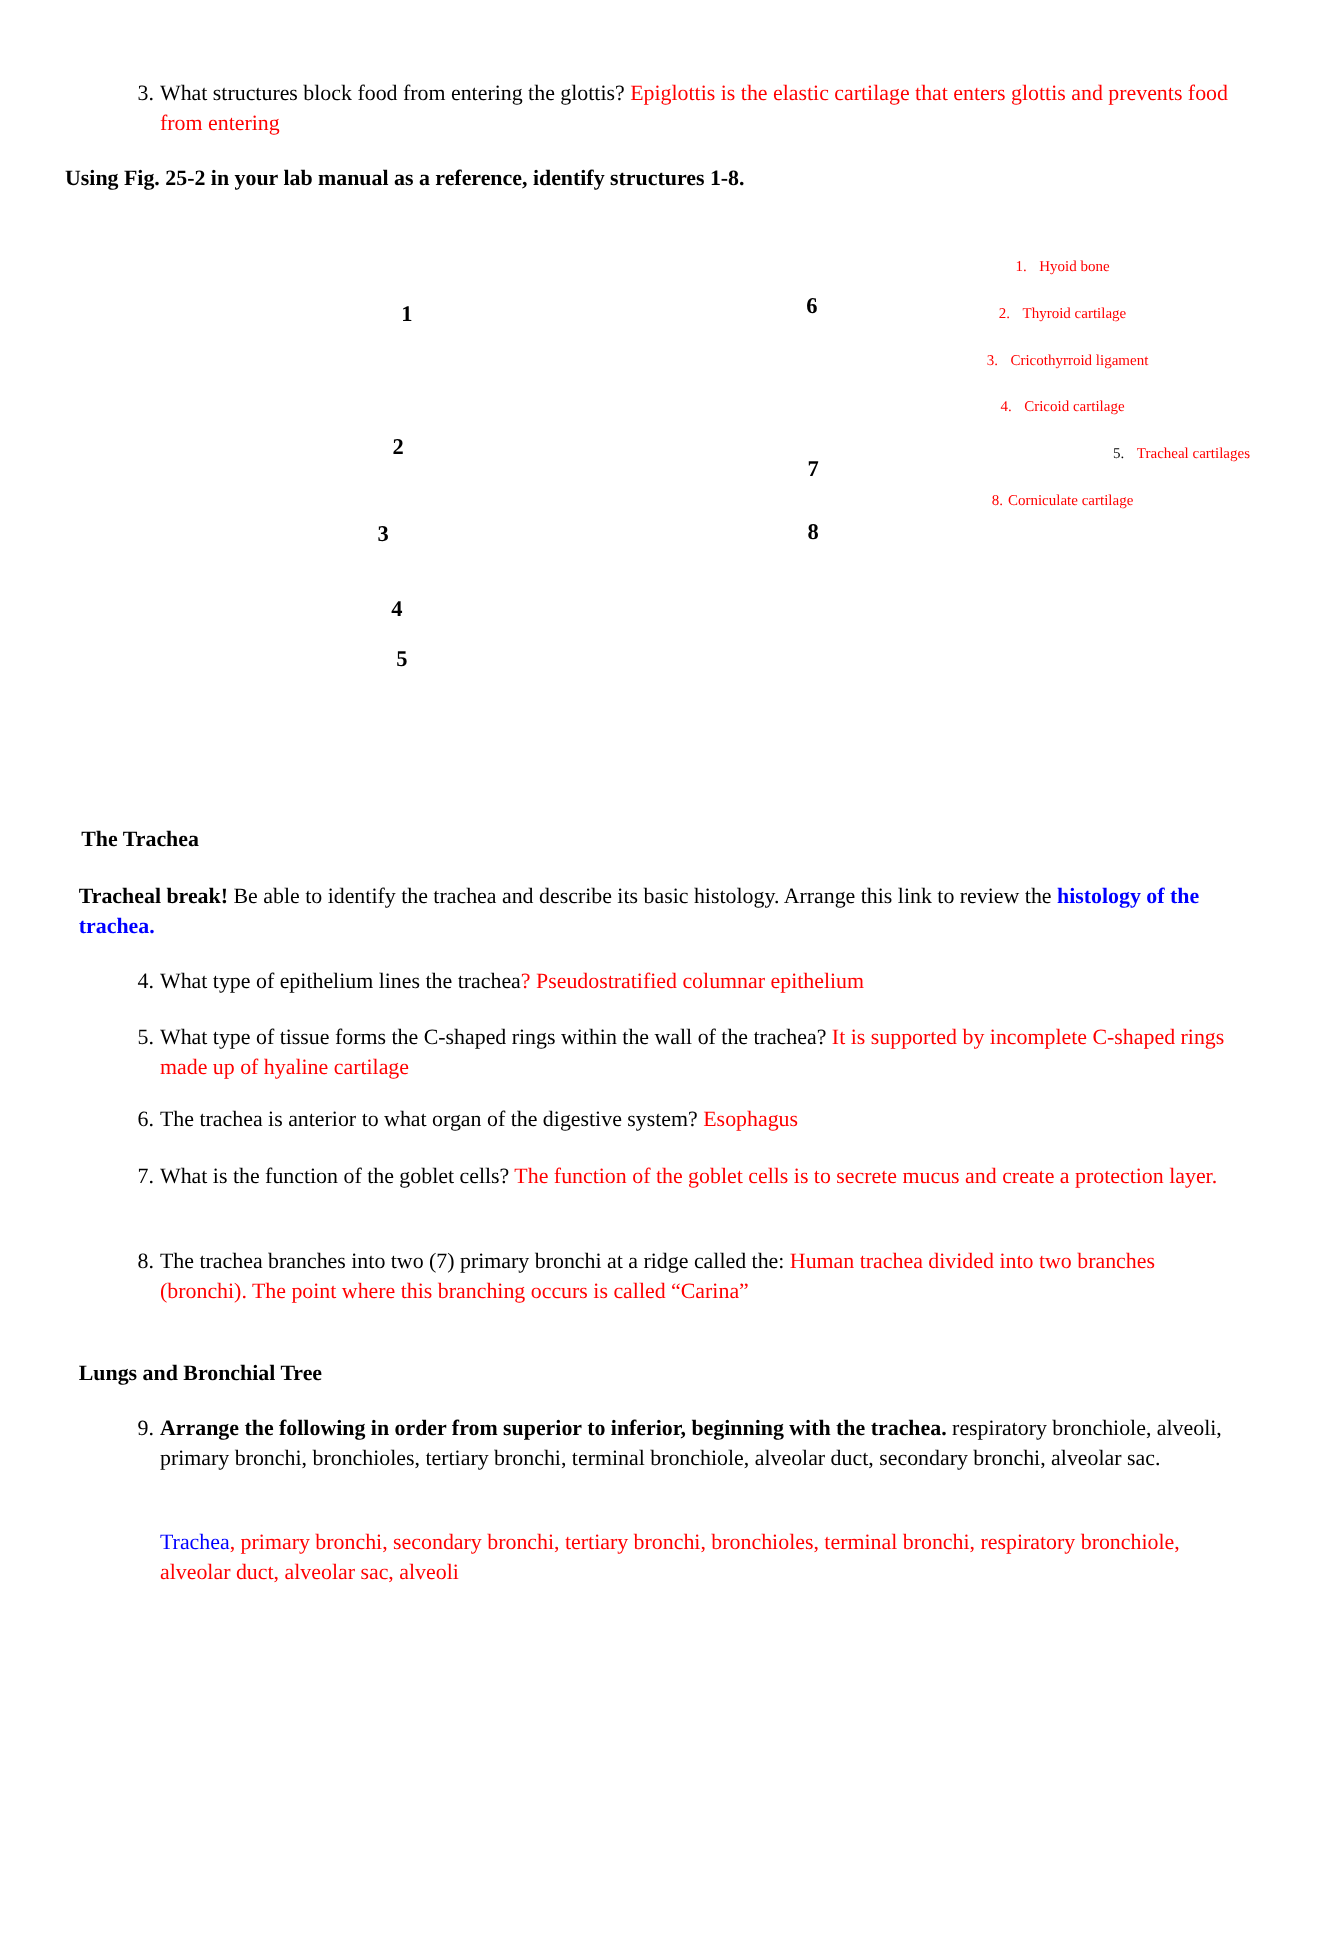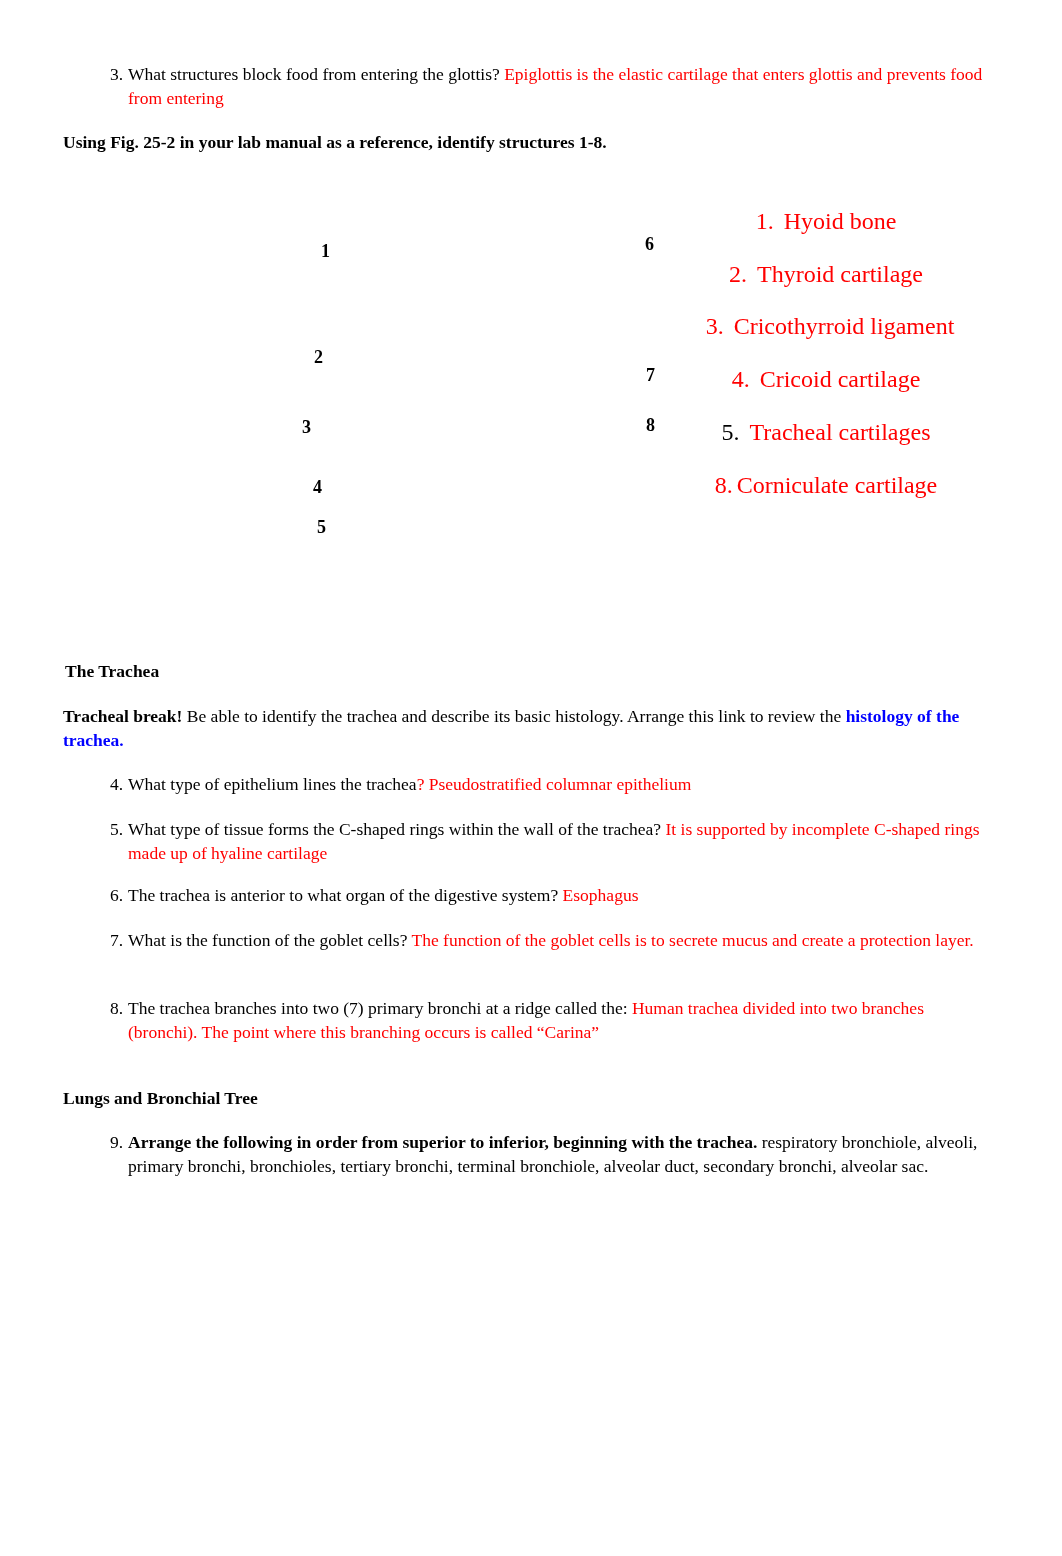--- a/index.html
+++ b/index.html
@@ -56,26 +56,26 @@
   .diagnum {
     position: absolute;
     font-weight: bold;
     font-size: 18px;
     color: #000000;
   }
 
   
   .answerkey {
     position: absolute;
-    left: 676px;
+    left: 700px;
     top: 206px;
     width: 300px;
     text-align: center;
     color: #FF0000;
-    font-size: 24px;
+    font-size: 12px;
     line-height: 1.28;
   }
   .ak-item {
     margin-bottom: 22px;
     white-space: normal;
   }
   .ak-num { margin-right: 10px; }
   .ak-num.tight { margin-right: 4px; }
 
   
@@ -90,21 +90,21 @@
 <div class="page">
 
   <div class="qrow" style="left:88px; top:62px; width:910px;">
     <div class="qnum">3.</div>
     <div class="qbody">
       <span>What structures block food from entering the glottis?</span>
       <span class="red">Epiglottis is the elastic cartilage that enters glottis and prevents food from entering</span>
     </div>
   </div>
 
-  <div class="heading" style="left:63px; top:130px;">Using Fig. 25-2 in your lab manual as a reference, identify structures 1-8.</div>
+  <div class="heading" style="left:52px; top:130px;">Using Fig. 25-2 in your lab manual as a reference, identify structures 1-8.</div>
 
   <div>
     <div class="diagnum" style="left:321px; top:239px;">1</div>
     <div class="diagnum" style="left:314px; top:345px;">2</div>
     <div class="diagnum" style="left:302px; top:415px;">3</div>
     <div class="diagnum" style="left:313px; top:475px;">4</div>
     <div class="diagnum" style="left:317px; top:515px;">5</div>
     <div class="diagnum" style="left:645px; top:232px;">6</div>
     <div class="diagnum" style="left:646px; top:363px;">7</div>
     <div class="diagnum" style="left:646px; top:413px;">8</div>
@@ -116,21 +116,21 @@
     </div>
     <div class="ak-item" style="padding-left:0px;">
       <span class="ak-num">2.</span><span>Thyroid cartilage</span>
     </div>
     <div class="ak-item" style="padding-left:22px; padding-right:14px;">
       <span class="ak-num">3.</span><span>Cricothyrroid ligament</span>
     </div>
     <div class="ak-item" style="padding-left:0px;">
       <span class="ak-num">4.</span><span>Cricoid cartilage</span>
     </div>
-    <div class="ak-item" style="padding-left:0px;">
+    <div class="ak-item" style="padding-left:0px;text-align:right;">
       <span class="ak-num black">5.</span><span>Tracheal cartilages</span>
     </div>
     <div class="ak-item" style="padding-left:0px;">
       <span class="ak-num tight">8.</span><span>Corniculate cartilage</span>
     </div>
   </div>
 
   <div class="heading" style="left:65px; top:659px;">The Trachea</div>
 
   <div style="position:absolute; left:63px; top:704px; width:935px;">
@@ -174,14 +174,17 @@
 
   <div class="heading" style="left:63px; top:1086px;">Lungs and Bronchial Tree</div>
 
   <div class="qrow" style="left:88px; top:1130px; width:890px;">
     <div class="qnum">9.</div>
     <div class="qbody">
       <span class="b">Arrange the following in order from superior to inferior, beginning with the trachea.</span><span> respiratory bronchiole, alveoli, primary bronchi, bronchioles, tertiary bronchi, terminal bronchiole, alveolar duct, secondary bronchi, alveolar sac.</span>
     </div>
   </div>
 
+  <div class="answer-para" style="left:128px; top:1221px; width:860px;">
+    <span class="blue">Trachea</span><span class="red">, primary bronchi, secondary bronchi, tertiary bronchi, bronchioles, terminal bronchi, respiratory bronchiole, alveolar duct, alveolar sac, alveoli</span>
+  </div>
 
 </div>
 
 </body></html>

